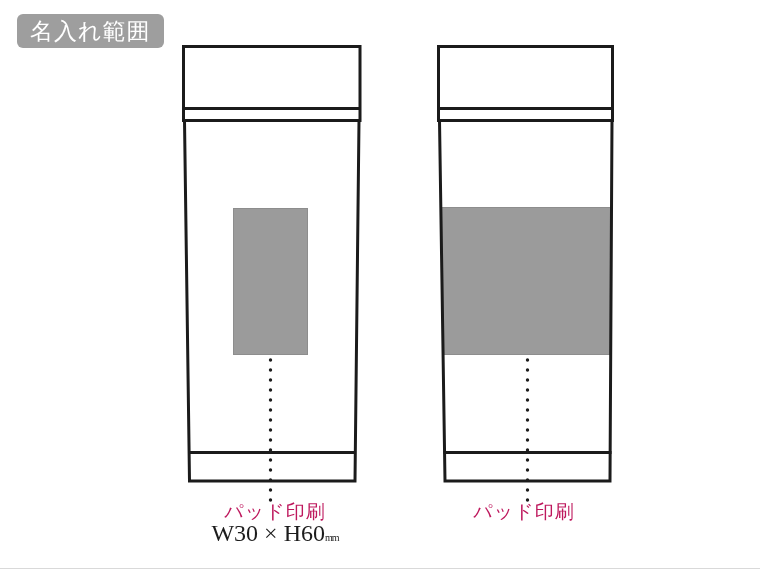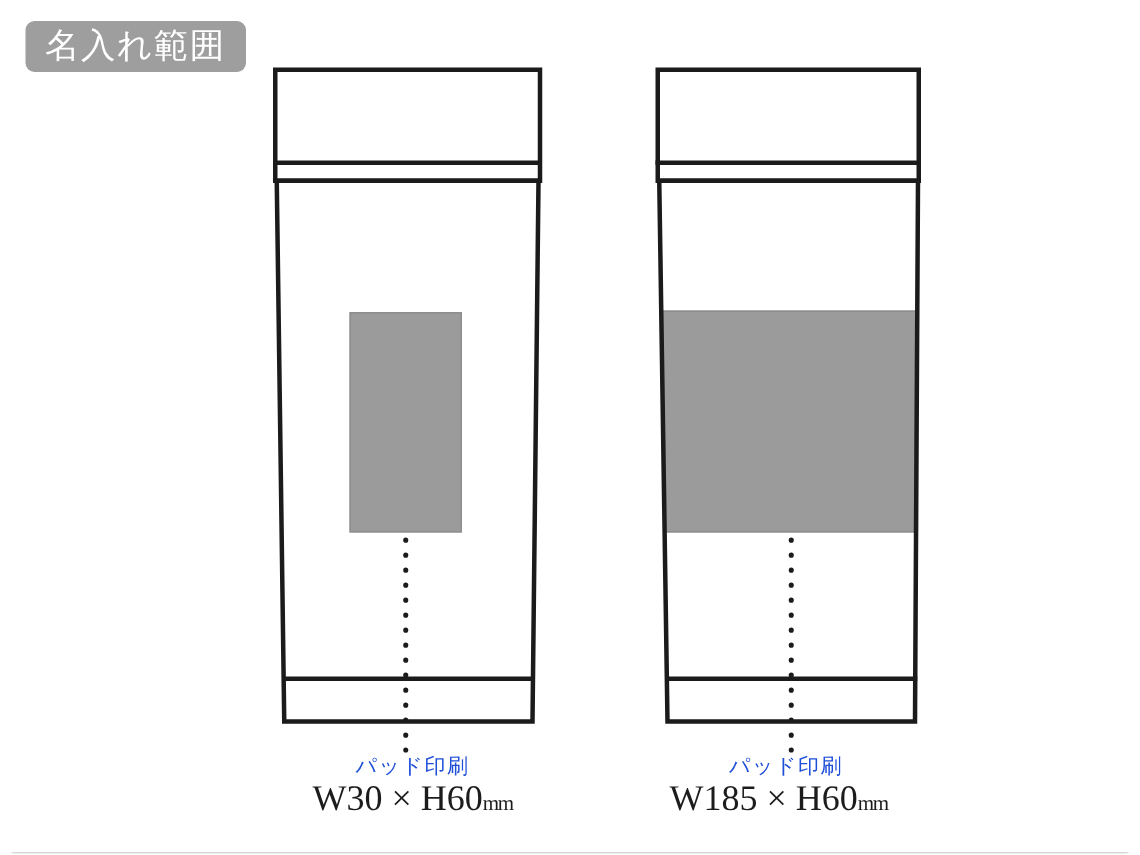--- a/index.html
+++ b/index.html
@@ -7,21 +7,20 @@
     padding: 0;
     background: #ffffff;
   }
   .stage {
     position: relative;
     width: 760px;
     height: 570px;
     background: #ffffff;
     overflow: hidden;
     font-family: "DejaVu Sans", "Liberation Sans", sans-serif;
-    border-radius: 14px;
   }
   .diagram-svg {
     position: absolute;
     left: 0;
     top: 0;
   }
   .badge {
     position: absolute;
     left: 17px;
     top: 14px;
@@ -32,41 +31,41 @@
     color: #ffffff;
     font-size: 23px;
     font-weight: 500;
     line-height: 34px;
     letter-spacing: 1px;
     white-space: nowrap;
   }
   .label-method {
     position: absolute;
     transform: translateX(-50%);
-    font-size: 14px;
+    font-size: 19px;
     line-height: 18px;
-    color: #1d4ed8;
+    color: #be185d;
     letter-spacing: 1px;
     white-space: nowrap;
   }
   .label-method.left  { left: 275px; top: 502px; }
   .label-method.right { left: 524px; top: 502px; }
   .label-dim {
     position: absolute;
     transform: translateX(-50%);
     font-family: "Liberation Serif", "DejaVu Serif", serif;
     font-size: 24px;
     line-height: 27px;
     color: #1c1c1c;
     white-space: nowrap;
   }
   .label-dim.left  { left: 275px; top: 520px; }
   .label-dim.right { left: 519px; top: 520px; }
   .label-dim .unit {
-    font-size: 14px;
+    font-size: 10px;
     letter-spacing: -1px;
     font-family: Liberation Serif, serif;
   }
   .bottom-rule {
     position: absolute;
     left: 0;
     right: 0;
     bottom: 1px;
     height: 1px;
     background: #d9d9d9;
@@ -104,18 +103,15 @@
   </svg>
 
   <div class="badge">名入れ範囲</div>
 
   <div class="label-method left">パッド印刷</div>
   <div class="label-dim left">
     <span>W30 × H60</span><span class="unit">mm</span>
   </div>
 
   <div class="label-method right">パッド印刷</div>
-  <div class="label-dim right">
-    <span>W185 × H60</span><span class="unit">mm</span>
-  </div>
 
   <div class="bottom-rule"></div>
 </div>
 
 </body></html>

